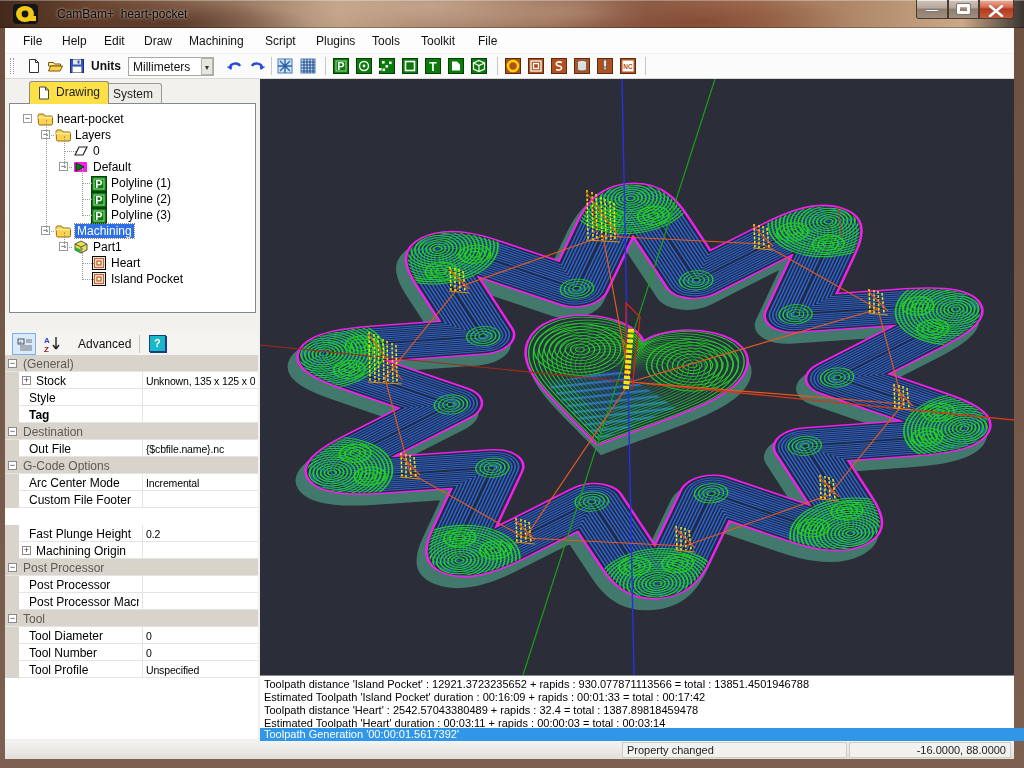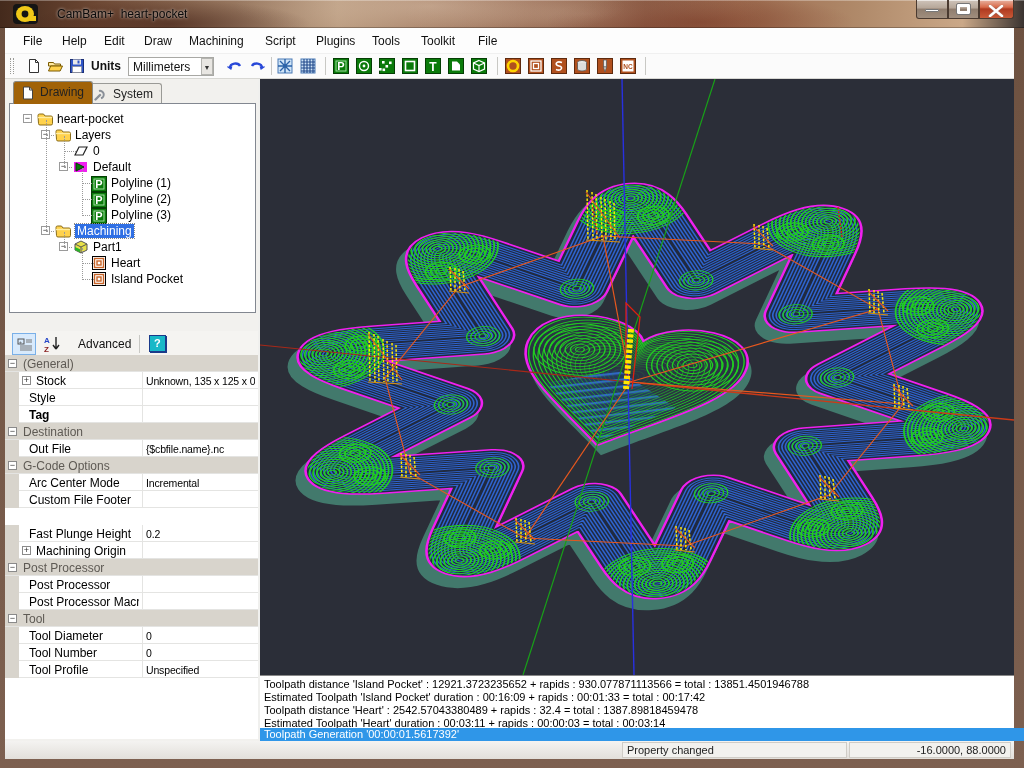--- a/index.html
+++ b/index.html
@@ -20,21 +20,21 @@
 #btncls{left:979px;width:35px;background:linear-gradient(180deg,#e8b2a0 0%,#d86a4a 40%,#b03a20 50%,#c85a38 100%);border-bottom-right-radius:3px}
 .glyph{position:absolute;color:#fff;font-weight:bold;text-shadow:0 1px 1px rgba(0,0,0,.5)}
 #menubar{left:5px;top:28px;width:1009px;height:26px;background:#fdfdfd;border-bottom:1px solid #f0f0f0}
 .mi{position:absolute;top:34px;font-size:12px;color:#111}
 #toolbar{left:5px;top:54px;width:1009px;height:25px;background:#fbfbfb;border-bottom:1px solid #d8d8d4}
 .ti{position:absolute;top:58px;width:16px;height:16px}
 .tsep{position:absolute;top:57px;width:1px;height:18px;background:#c8c8c4}
 .grip{position:absolute;top:58px;width:3px;height:16px;border-left:1px dotted #9a9a96}
 #leftcol{left:5px;top:79px;width:253px;height:662px;background:#f2f1ee}
 .tab{position:absolute;top:2px;height:21px;background:#f6f5f2;border:1px solid #9a9a96;border-bottom:none;border-radius:3px 3px 0 0;font-size:12px;color:#222;padding:3px 8px 0 26px}
-#tab1{left:8px;background:#a16207;height:23px;z-index:3;border-color:#8a8a86}
+#tab1{left:24px;background:#fde047;height:23px;z-index:3;border-color:#8a8a86}
 #tab2{left:81px;top:4px;background:#efede8}
 #treebox{left:4px;top:24px;width:247px;height:210px;background:#fff;border:1px solid #828790}
 .trow{position:absolute;height:16px;font-size:12px;color:#000;white-space:nowrap}
 .tico{position:absolute;top:1px}
 .expbox{position:absolute;top:3px;width:9px;height:9px;border:1px solid #9a9a9a;background:#fff;font-size:9px;line-height:7px;text-align:center;color:#333}
 .tlabel{position:absolute;top:1px}
 .dotv{position:absolute;width:0;border-left:1px dotted #9a9a9a;z-index:0}
 .doth{position:absolute;height:0;border-top:1px dotted #9a9a9a;z-index:0}
 .sel{background:#2f6fe4;color:#fff;padding:0 2px;outline:1px dotted #888}
 #pgtoolbar{left:0px;top:252px;width:253px;height:26px;background:#f5f4f1}

